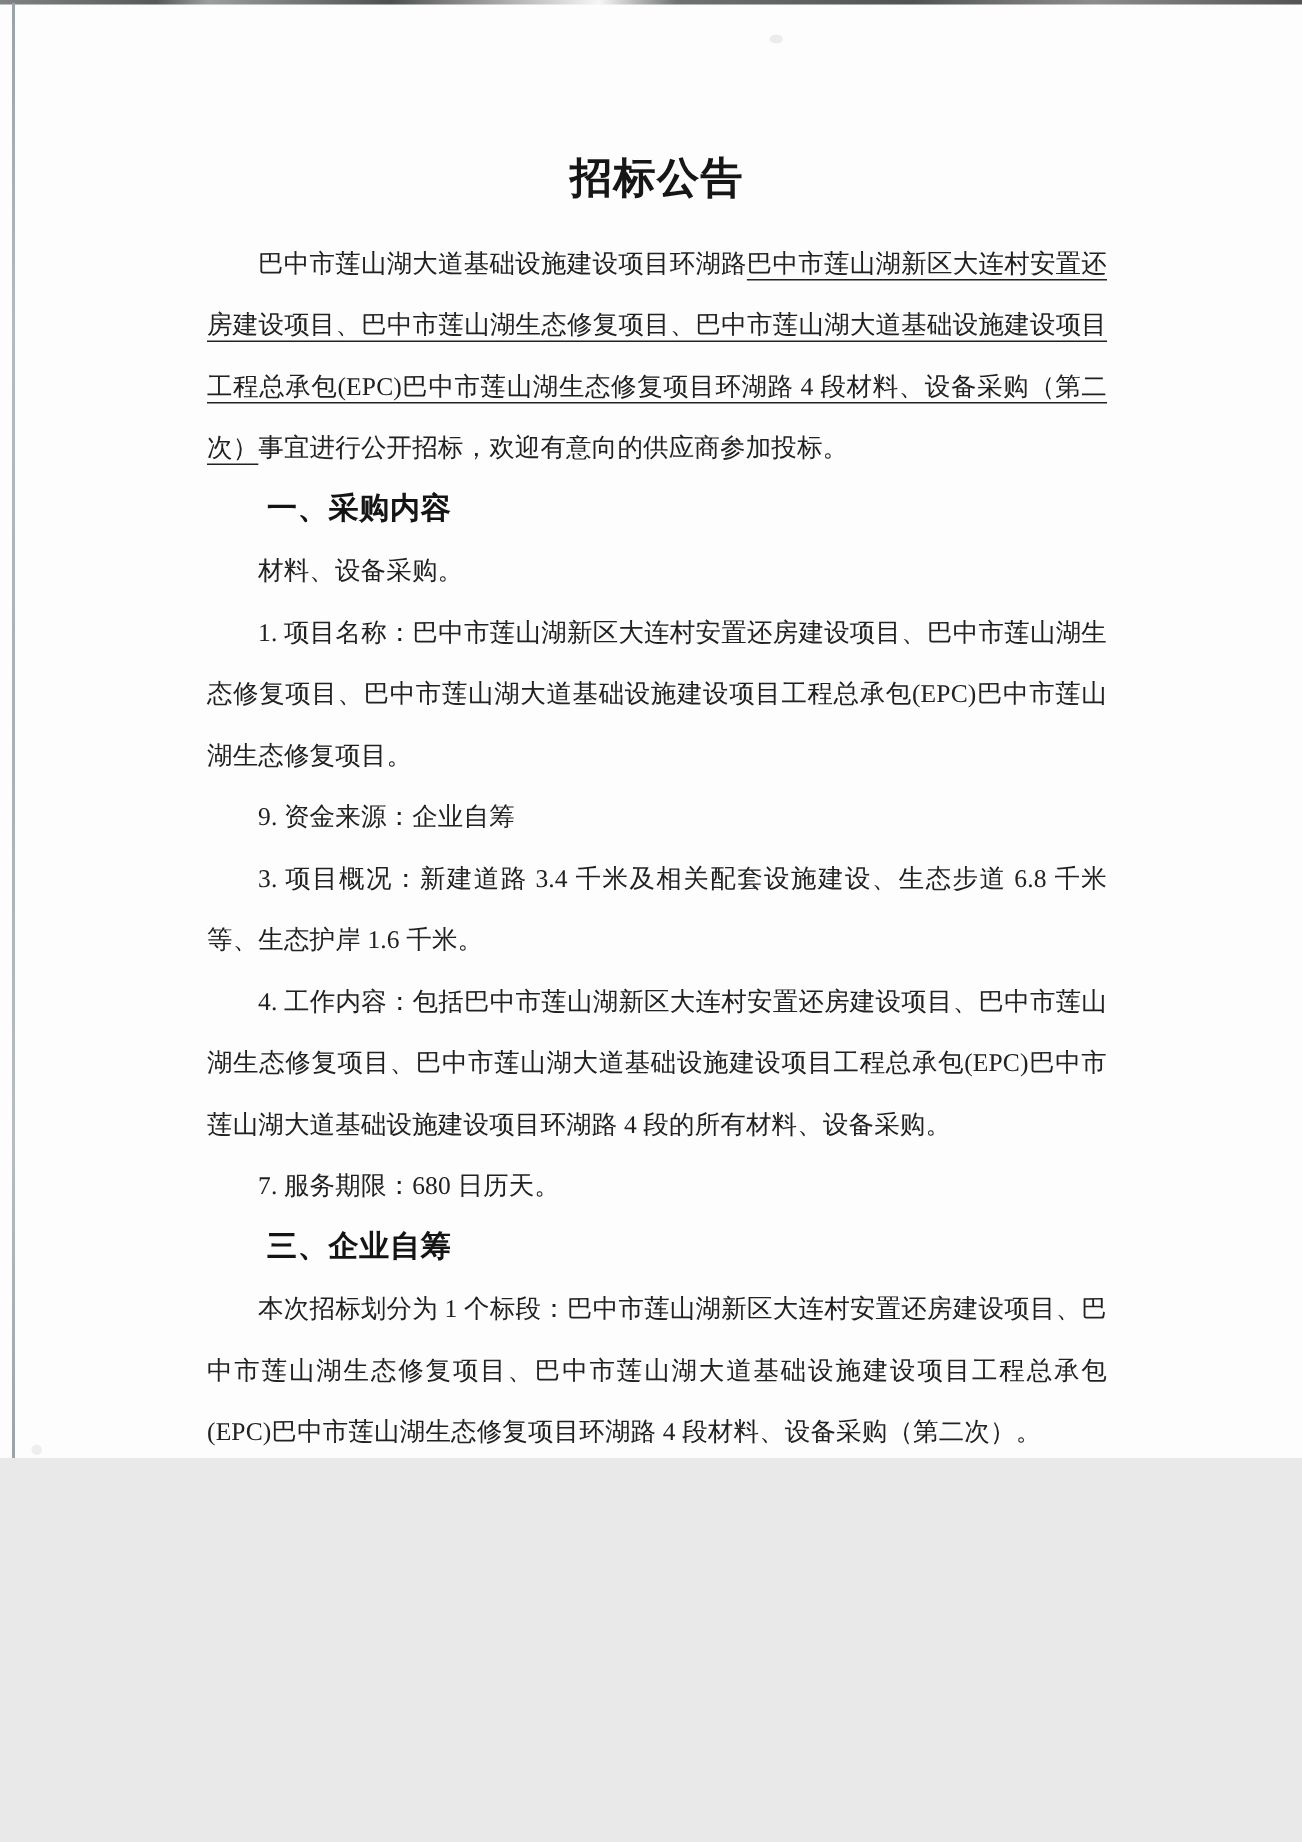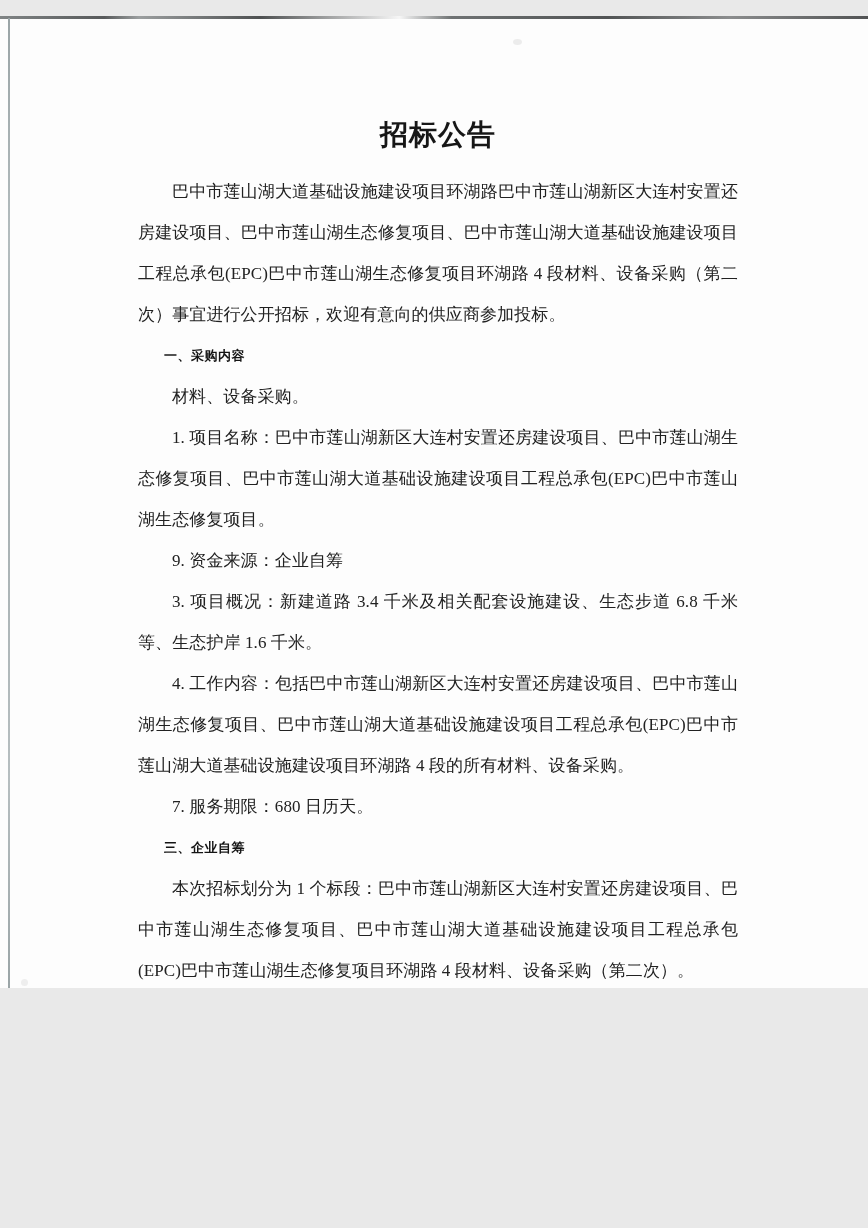--- a/index.html
+++ b/index.html
@@ -4,21 +4,21 @@
 <style>
   html, body {
     margin: 0;
     padding: 0;
     background: #e9e9e9;
   }
   .page {
     position: relative;
     width: 868px;
     height: 972px;
-    margin: 16px auto;
+    margin: 0 auto;
     background: #fdfdfd;
     overflow: hidden;
     font-family: "Liberation Serif", serif;
     color: #1d1d1d;
   }
   
   .scan-edge-top {
     position: absolute;
     top: 0; left: 0;
     width: 868px; height: 3px;
@@ -69,28 +69,29 @@
   p.body-para {
     margin: 0;
     font-size: 17px;
     line-height: 41px;
     text-indent: 2em;
     text-align: justify;
     letter-spacing: 0.1px;
     color: #212121;
   }
   .u-scope {
+    text-decoration: underline;
     text-decoration-thickness: 1.2px;
     text-underline-offset: 5px;
   }
   h2.sec-heading {
     margin: 0;
     font-family: "Liberation Sans", sans-serif;
     font-weight: 700;
-    font-size: 13px;
+    font-size: 20px;
     line-height: 41px;
     text-indent: 2em;
     letter-spacing: 0.5px;
     color: #141414;
   }
 </style>
 </head>
 <body>
 
 <div class="page">

